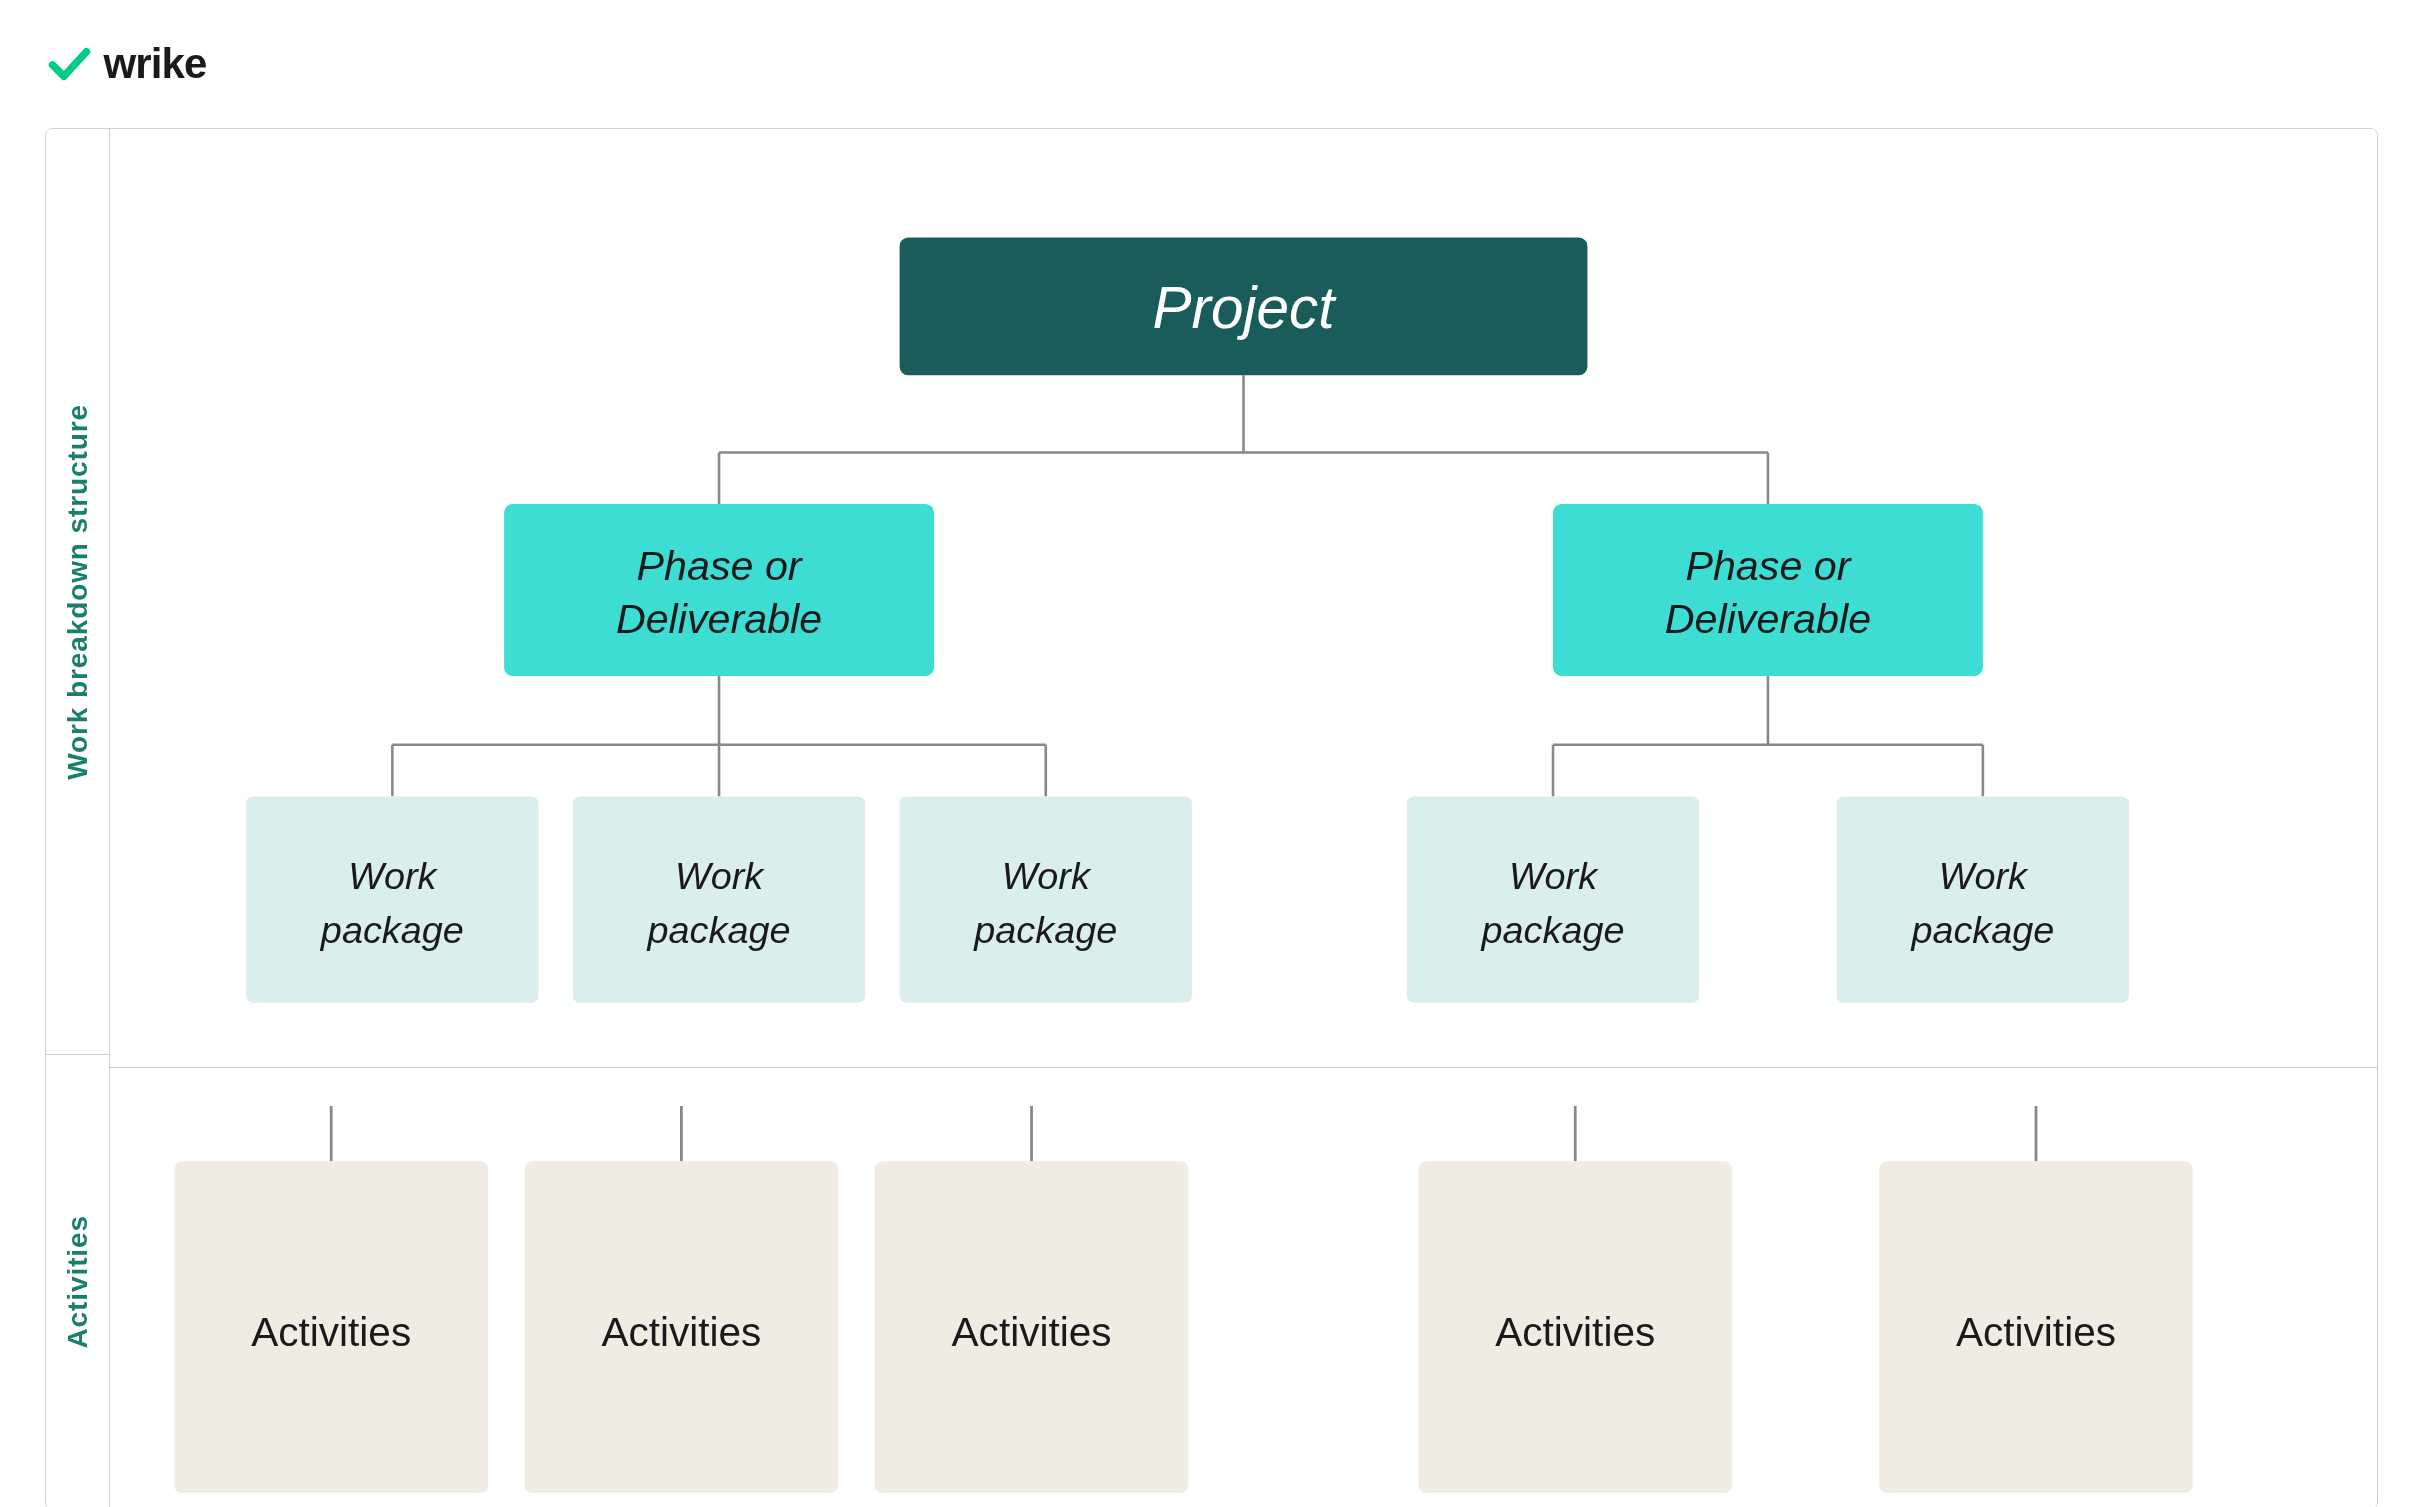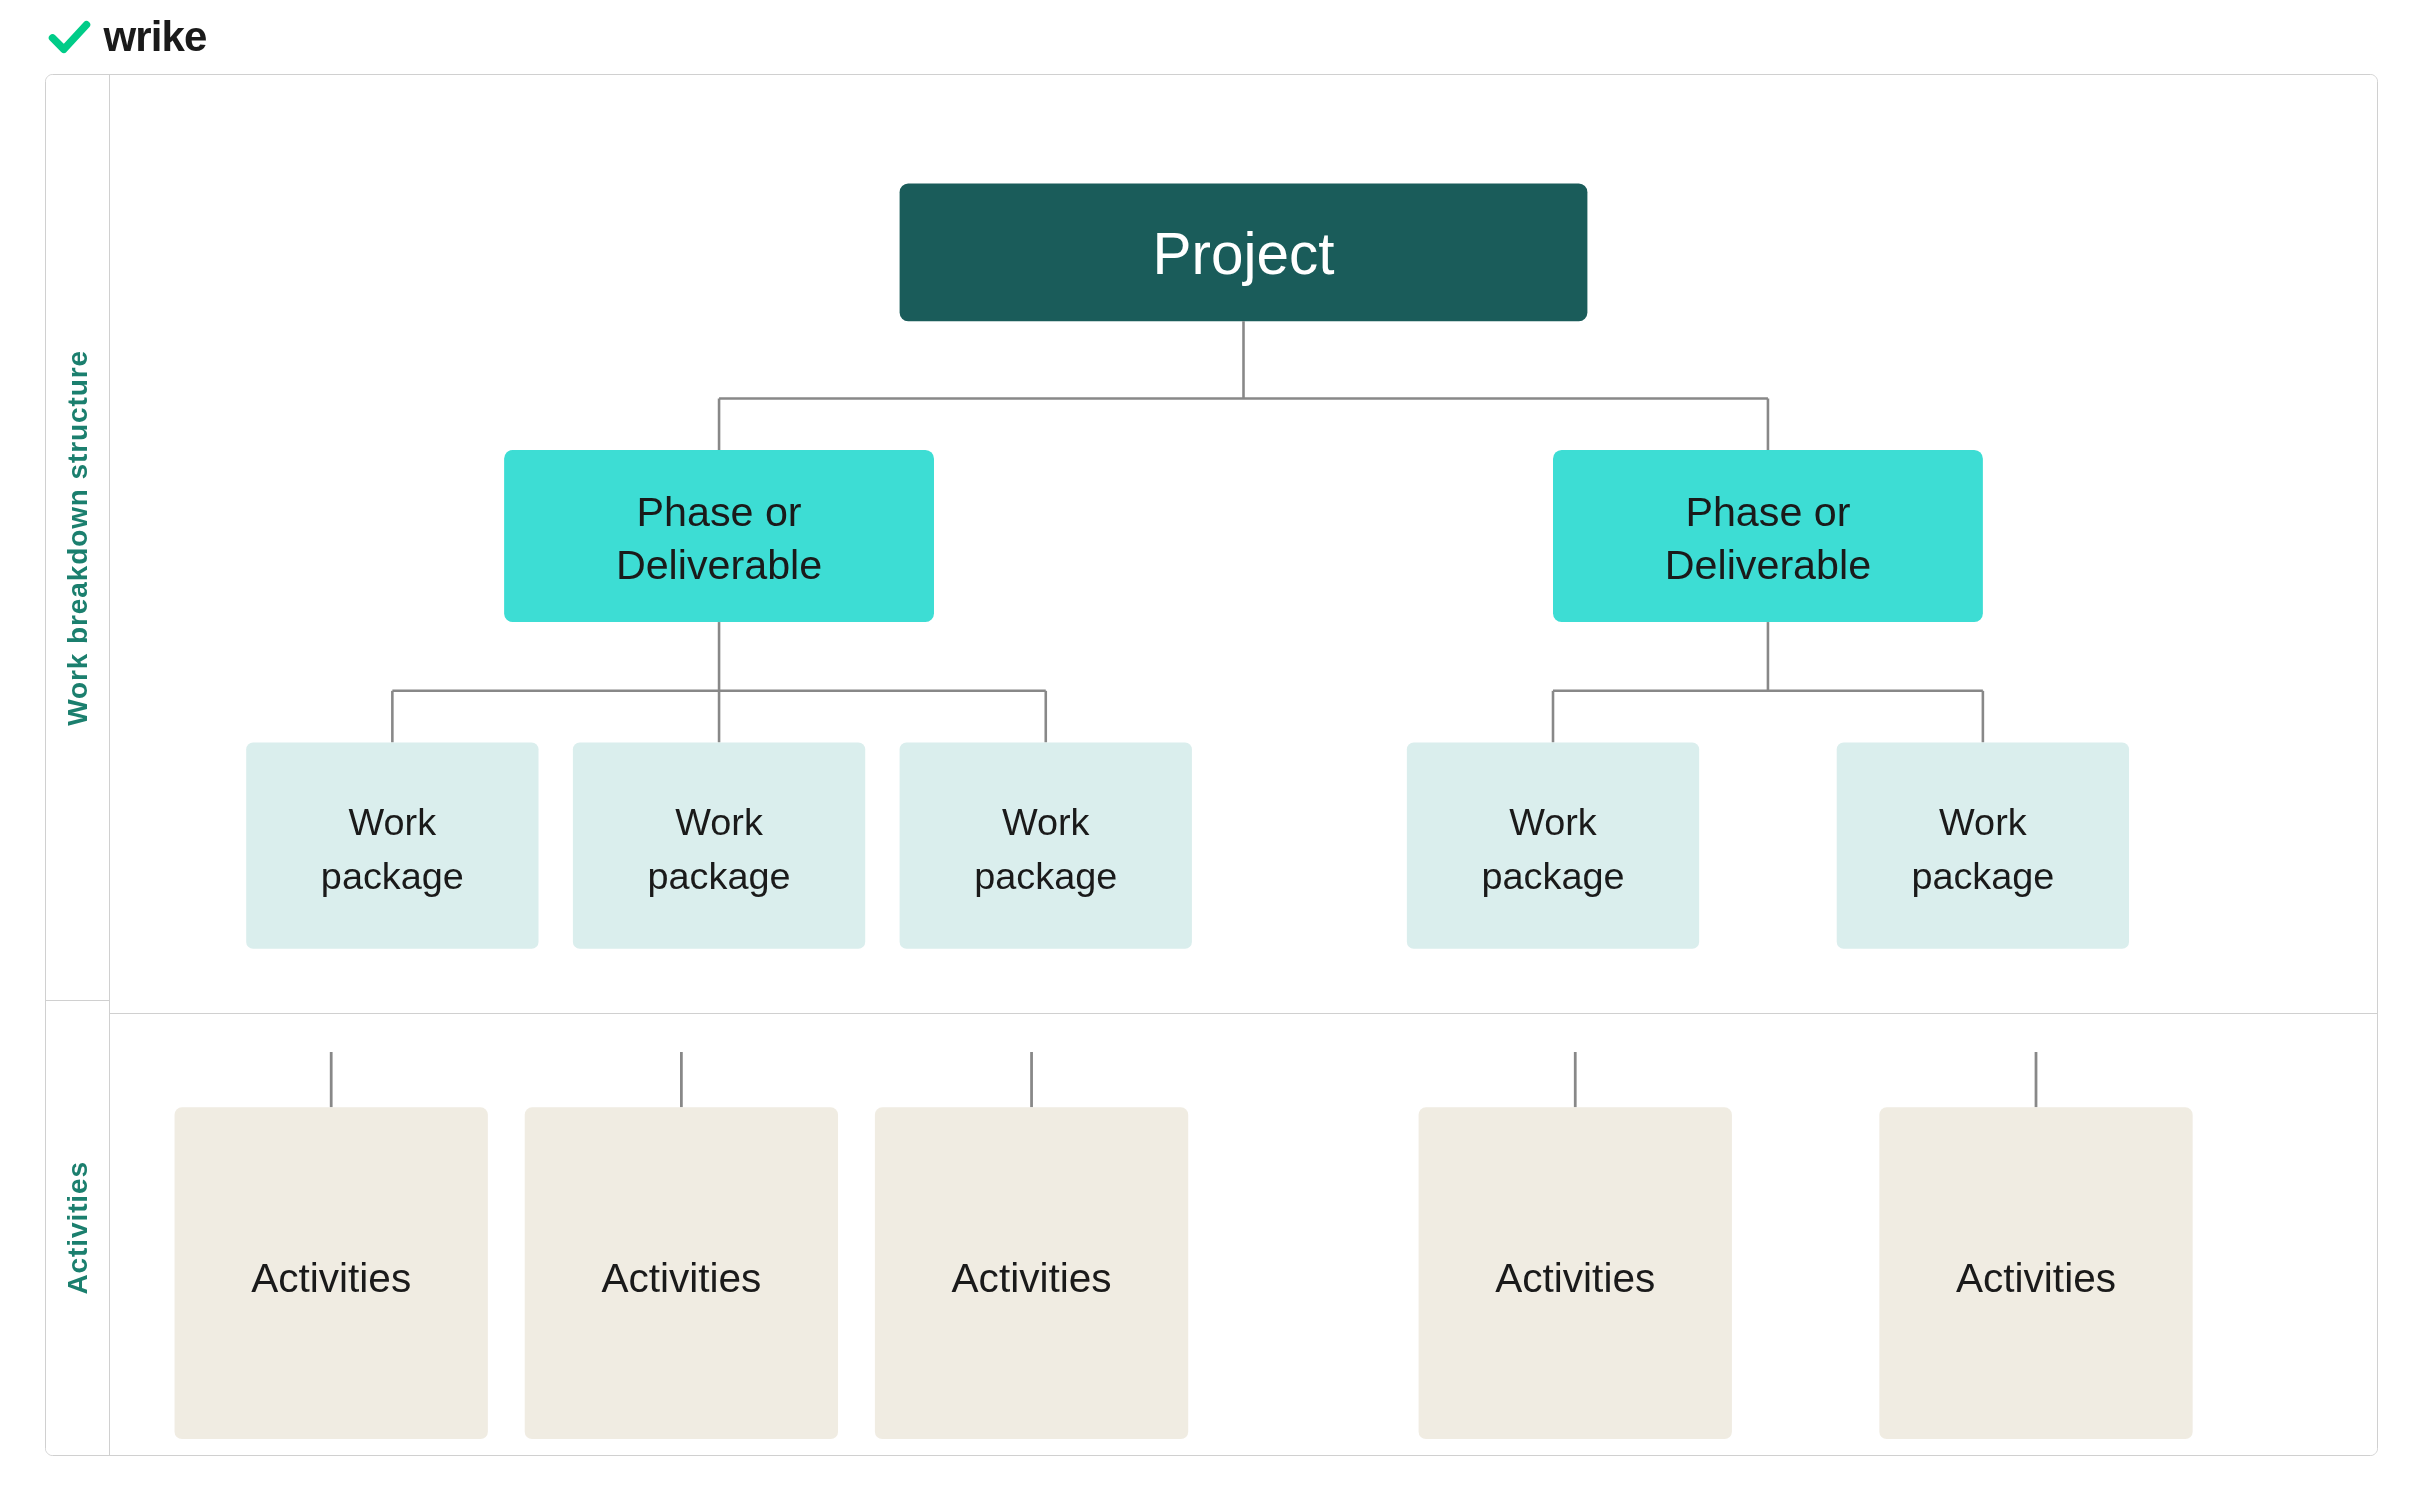--- a/index.html
+++ b/index.html
@@ -9,21 +9,21 @@
       font-family: 'Helvetica Neue', Helvetica, Arial, sans-serif;
       width: 2423px;
       height: 1508px;
       overflow: hidden;
     }
 
     
     .header {
       display: flex;
       align-items: center;
-      padding: 13px 45px;
+      padding: 40px 45px;
       gap: 11.4px;
     }
 
     .wrike-logo {
       display: flex;
       align-items: center;
       gap: 9.5px;
     }
 
     .wrike-checkmark {
@@ -93,20 +93,21 @@
 
     
     .wbs-section {
       flex: 1;
       background: #fff;
       border-bottom: 1.9px solid #d0d0d0;
       position: relative;
       display: flex;
       flex-direction: column;
       padding: 57px 76px 38px;
+      font-style: italic;
     }
 
     
     .activities-section {
       flex: 0 0 454px;
       background: #fff;
       display: flex;
       align-items: flex-start;
       justify-content: center;
       padding-top: 38px;

